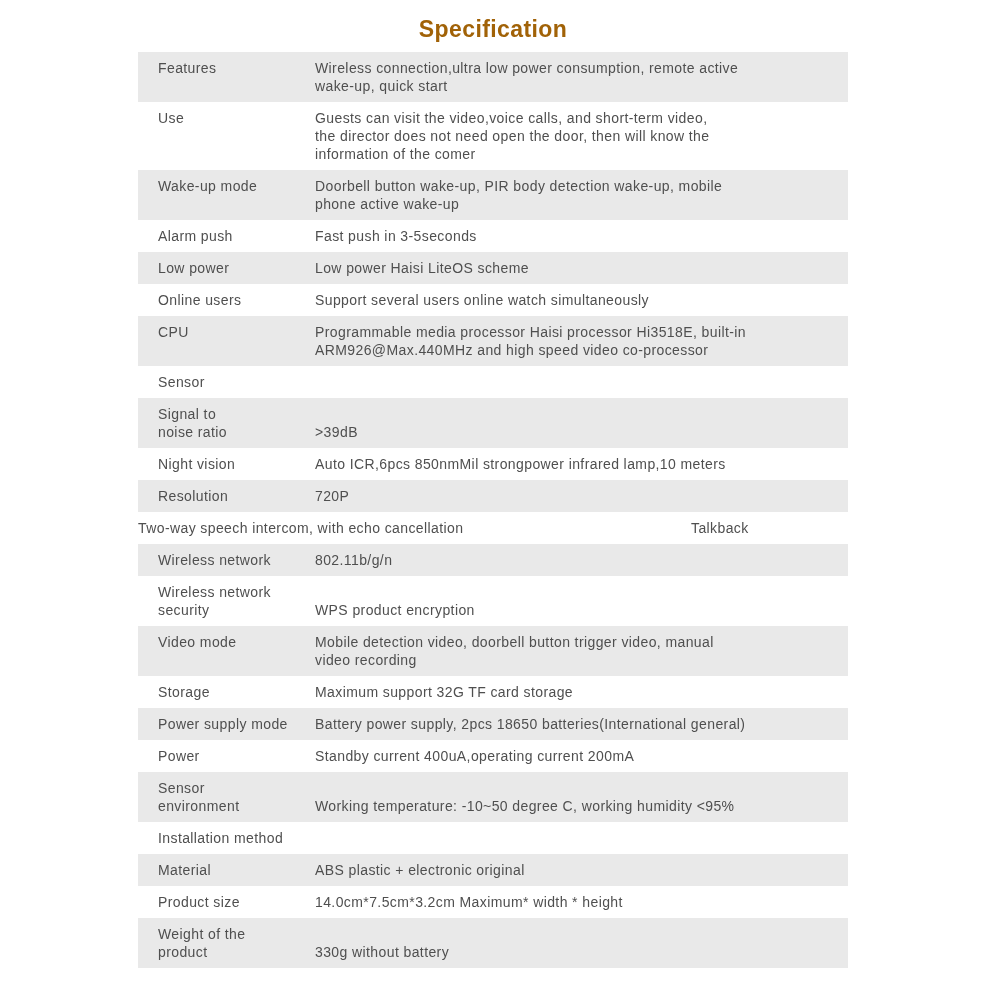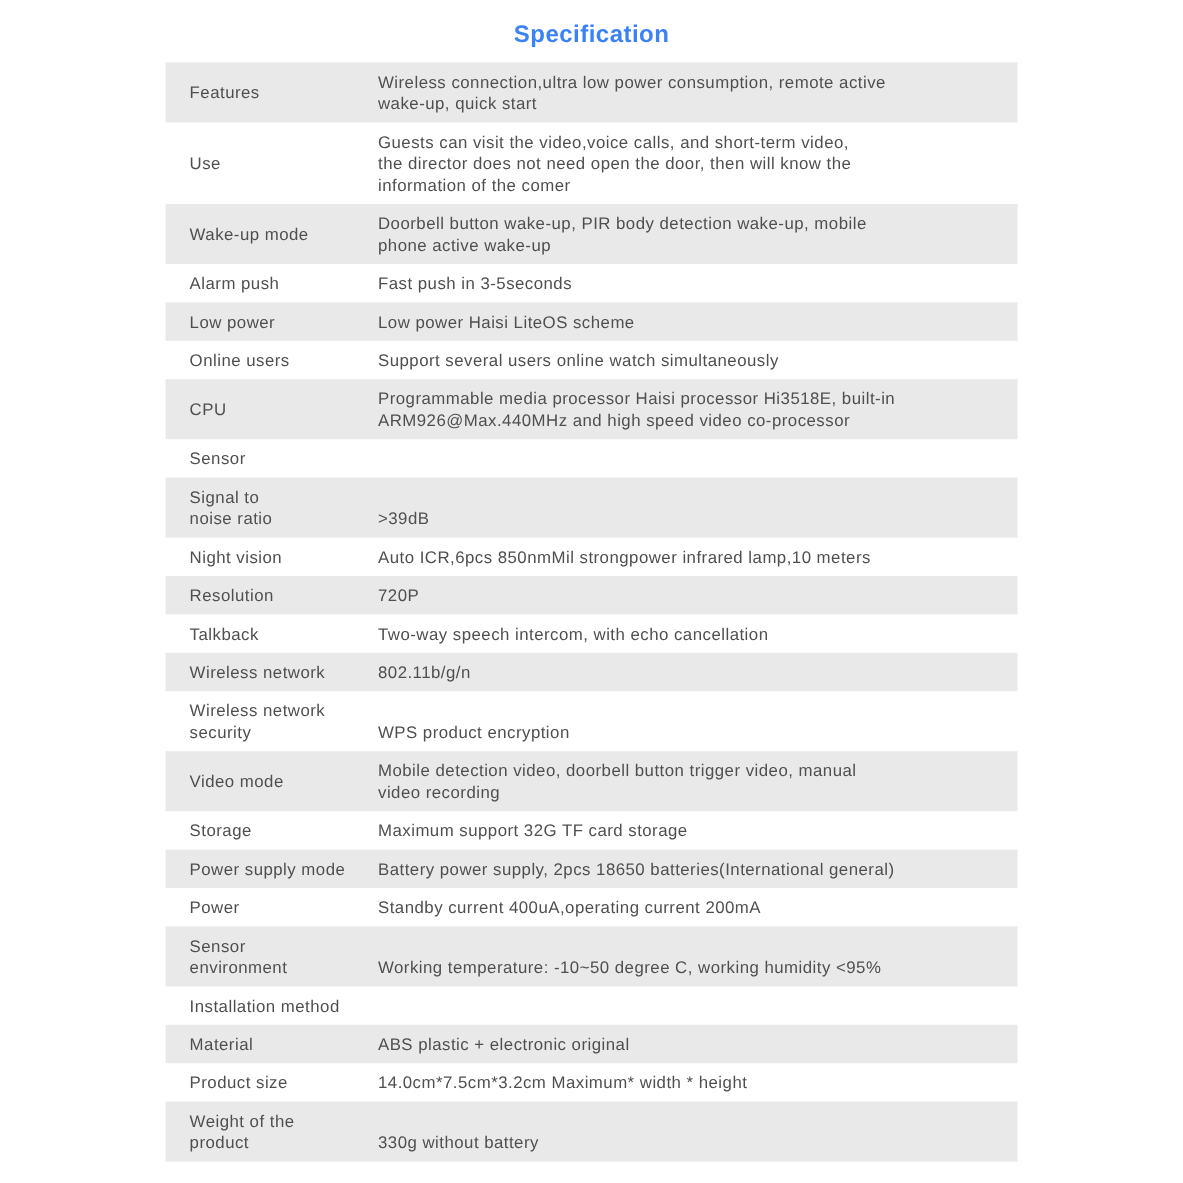--- a/index.html
+++ b/index.html
@@ -10,24 +10,24 @@
   .page {
     width: 986px;
     height: 986px;
     background: #ffffff;
     font-family: "Liberation Sans", sans-serif;
     overflow: hidden;
   }
   .title {
     text-align: center;
     padding: 14px 0 8px 0;
-    font-size: 20px;
+    font-size: 23px;
     line-height: 30px;
     font-weight: 700;
-    color: #3b82f6;
+    color: #a16207;
     letter-spacing: 0.4px;
   }
   .spec-table {
     margin-left: 138px;
     width: 710px;
   }
   .row {
     display: flex;
     align-items: stretch;
   }
@@ -39,21 +39,20 @@
     font-size: 14px;
     line-height: 18px;
     letter-spacing: 0.4px;
     color: #4f4f4f;
   }
   .label-cell {
     width: 177px;
     flex: 0 0 177px;
     padding: 7px 6px 7px 20px;
     display: flex;
-    align-items: center;
   }
   .value-cell {
     flex: 1 1 auto;
     padding: 7px 8px 7px 0;
     display: flex;
     align-items: flex-end;
   }
   .cell span {
     white-space: pre-line;
   }
@@ -150,25 +149,25 @@
     </div>
     <div class="row">
       <div class="cell label-cell">
           <span>Resolution</span>
         </div>
       <div class="cell value-cell">
           <span>720P</span>
         </div>
     </div>
     <div class="row">
+      <div class="cell value-cell">
+          <span>Two-way speech intercom, with echo cancellation</span>
+        </div>
       <div class="cell label-cell">
           <span>Talkback</span>
-        </div>
-      <div class="cell value-cell">
-          <span>Two-way speech intercom, with echo cancellation</span>
         </div>
     </div>
     <div class="row">
       <div class="cell label-cell">
           <span>Wireless network</span>
         </div>
       <div class="cell value-cell">
           <span>802.11b/g/n</span>
         </div>
     </div>

